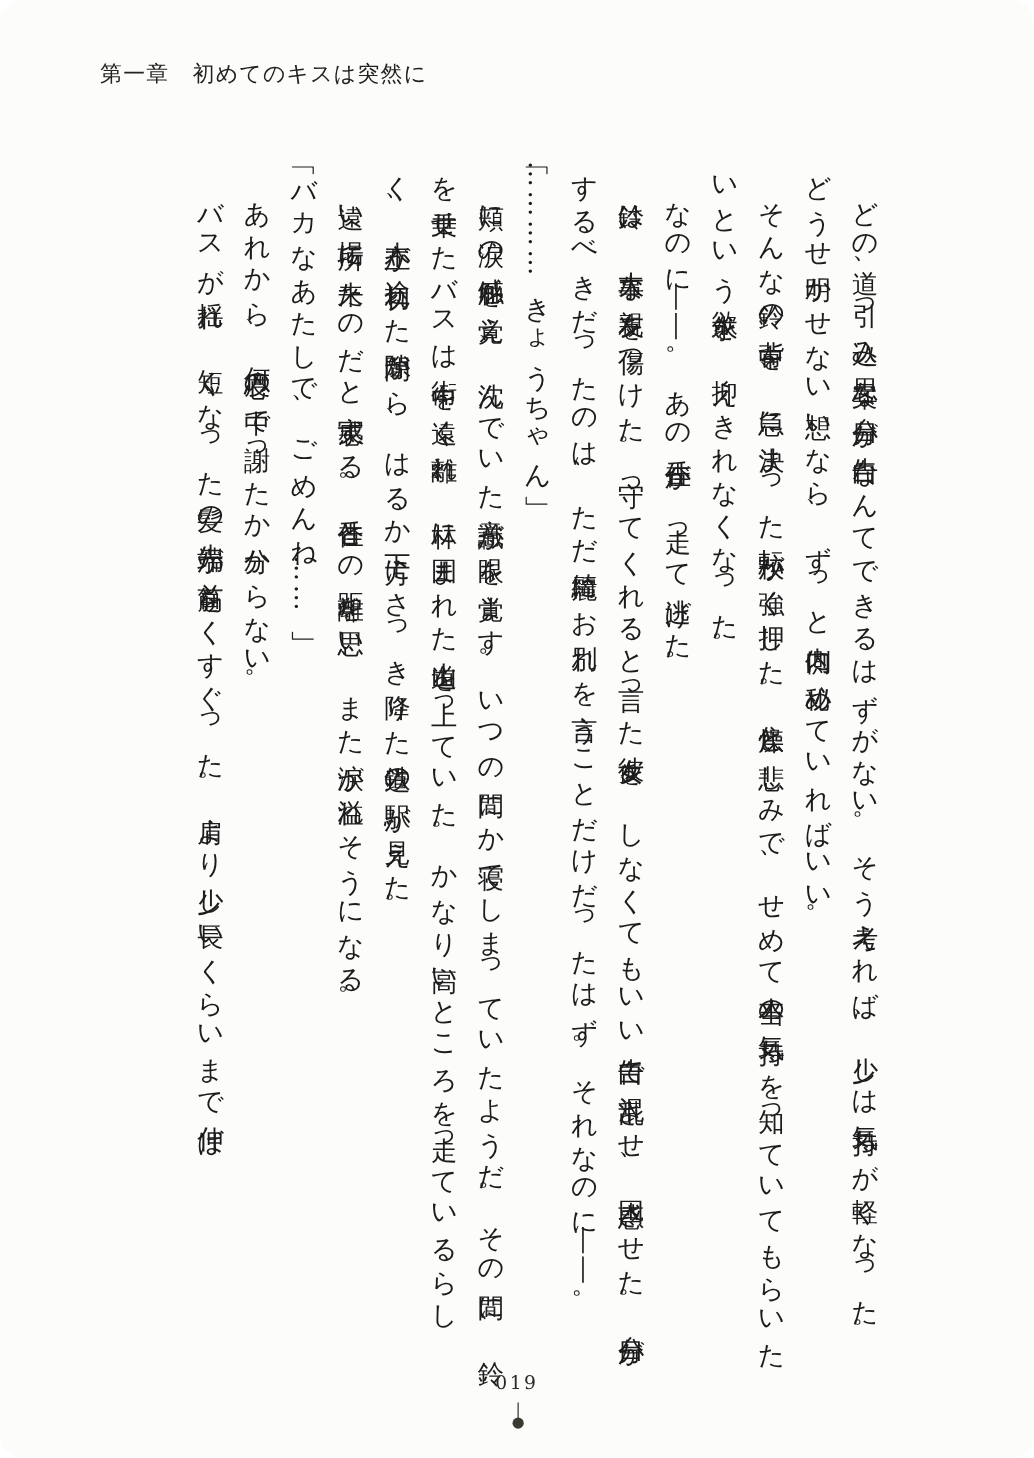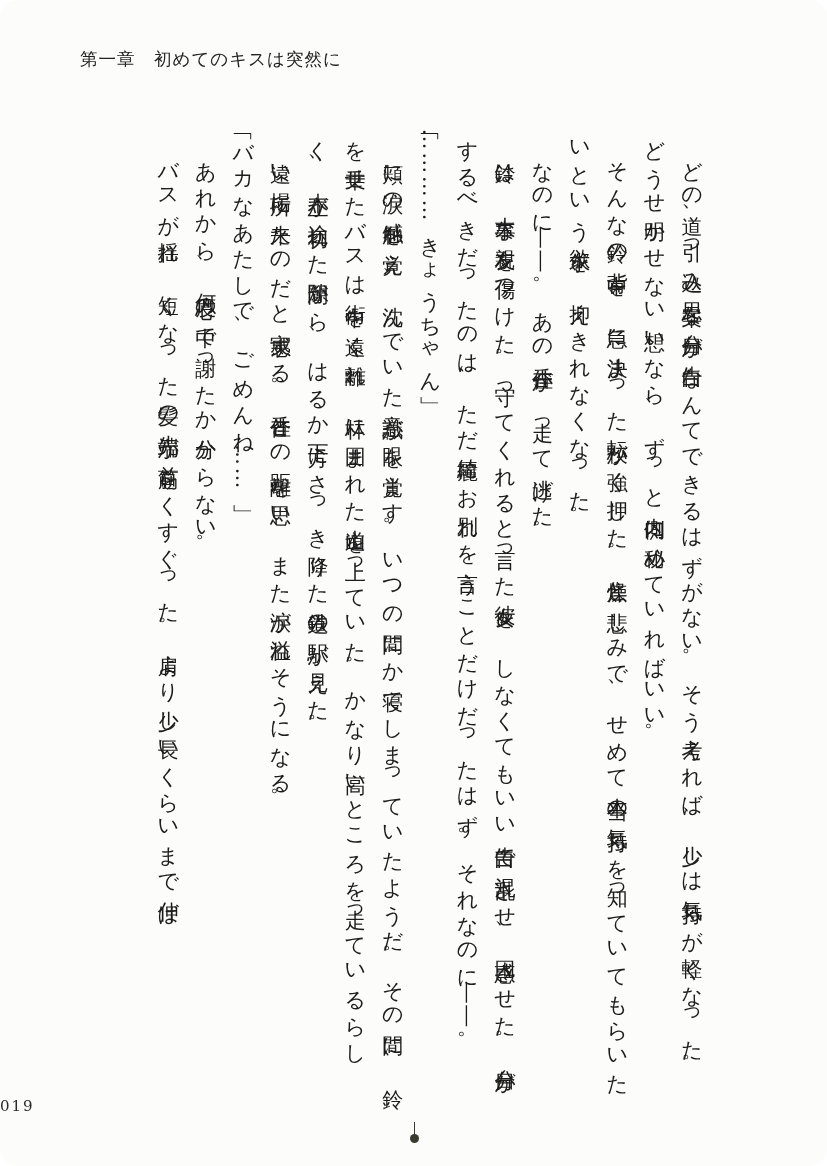--- a/index.html
+++ b/index.html
@@ -40,21 +40,21 @@
     padding: 0;
   }
   .body-text p.indent {
     text-indent: 1em;
   }
   .page-number {
     position: absolute;
     top: 1097px;
     left: 0;
     width: 100%;
-    text-align: left;
+    text-align: center;
     font-size: 15px;
     letter-spacing: 2px;
     color: #2a2a26;
   }
   .ornament {
     position: absolute;
     top: 1122px;
     left: 50%;
     transform: translateX(-4px);
     width: 10px;

